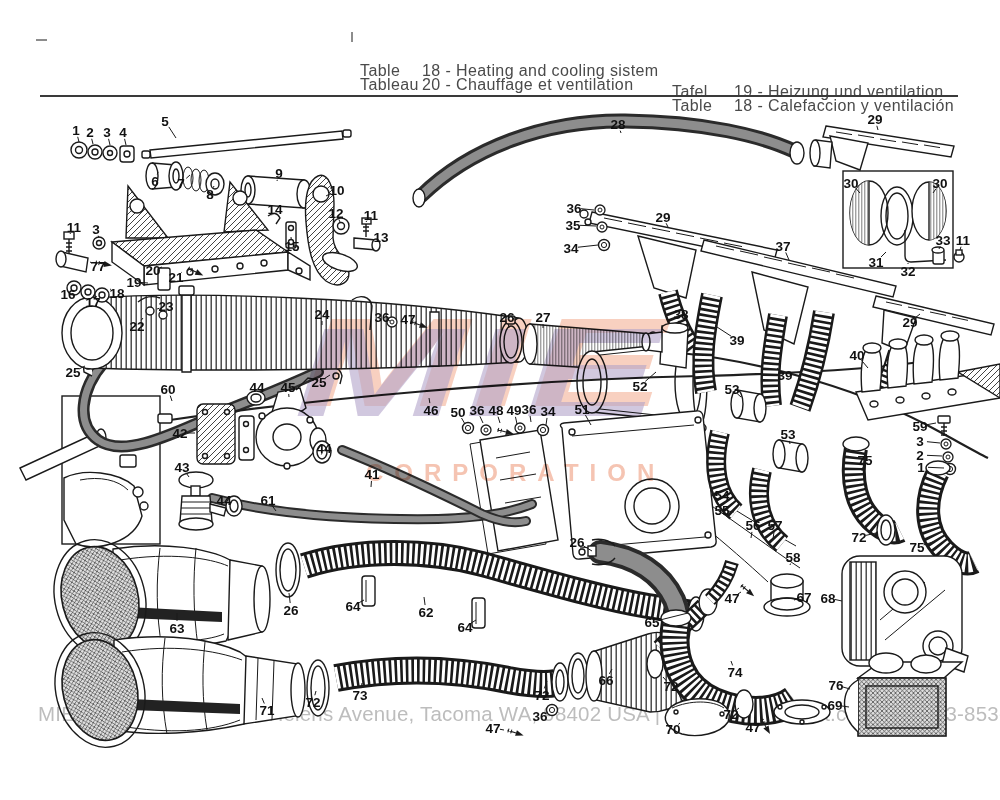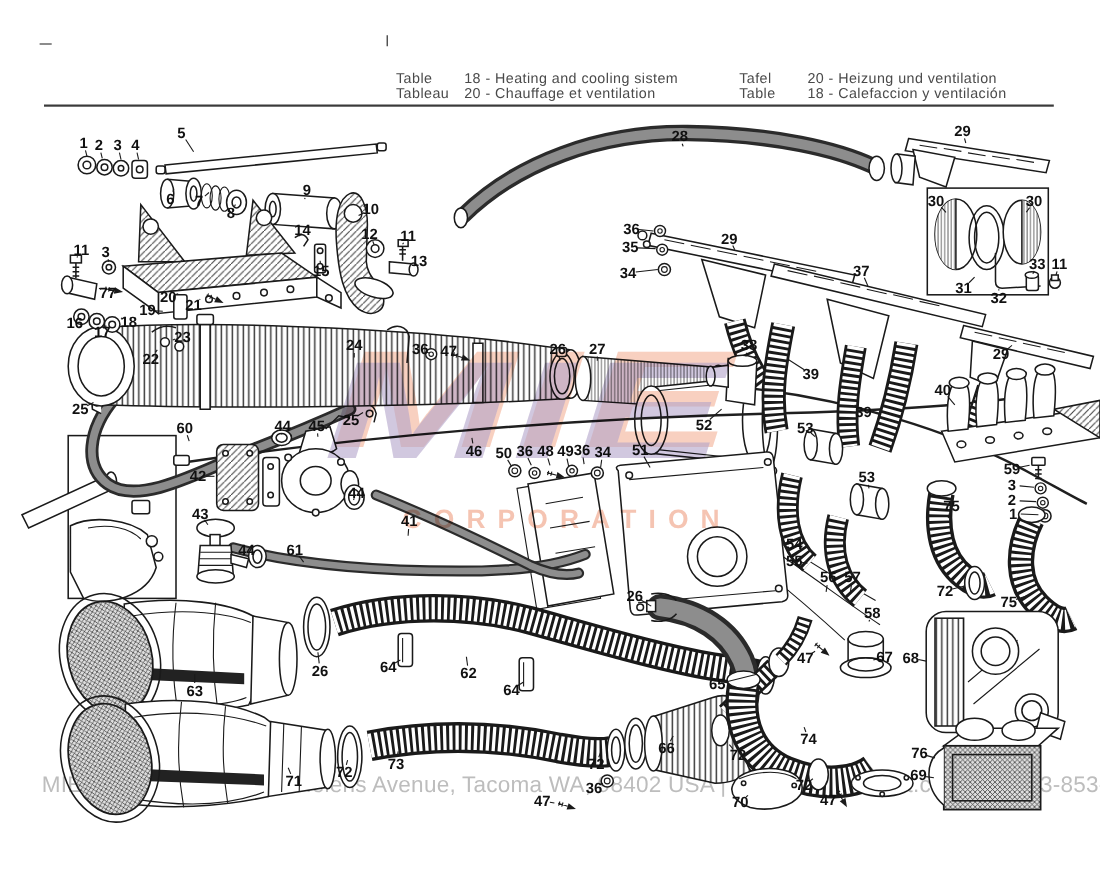--- a/index.html
+++ b/index.html
@@ -1,22 +1,22 @@
 <!DOCTYPE html>
 <html><head>
 <meta charset="utf-8">
 <style>
   html,body{margin:0;padding:0;background:#fff;}
   .page{position:relative;width:1000px;height:800px;background:#fff;overflow:hidden;
         font-family:"Liberation Sans",sans-serif;}
   
-  .hcol{position:absolute;top:64px;color:#4a4a4a;font-size:13px;letter-spacing:.4px;line-height:14px;white-space:nowrap;}
+  .hcol{position:absolute;top:64px;color:#4a4a4a;font-size:16px;letter-spacing:.4px;line-height:14px;white-space:nowrap;}
   #hcol-left{left:42px;top:78px;}
   #hcol-center{left:360px;}
-  #hcol-right{left:672px;}
+  #hcol-right{left:672px;margin-top:21px;}
   .hrow{display:flex;}
   .hlang{display:inline-block;width:62px;}
   .hrule{position:absolute;left:40px;top:95px;width:918px;height:2px;background:#3a3a3a;}
   
   .footer{position:absolute;left:38px;top:702px;width:960px;color:#bdbdbd;font-size:20.5px;
           white-space:nowrap;letter-spacing:.2px;z-index:1;}
   
   #art{position:absolute;left:0;top:0;z-index:2;}
   
   .watermark{position:absolute;left:16px;top:0;width:1000px;height:800px;z-index:3;
@@ -54,21 +54,21 @@
         <span>18 - Heating and cooling sistem</span>
       </div>
       <div class="hrow">
         <span class="hlang">Tableau</span>
         <span>20 - Chauffage et ventilation</span>
       </div>
     </div>
   <div class="hcol" id="hcol-right">
       <div class="hrow">
         <span class="hlang">Tafel</span>
-        <span>20 - Heizung und ventilation</span>
+        <span>19 - Heizung und ventilation</span>
       </div>
       <div class="hrow">
         <span class="hlang">Table</span>
         <span>18 - Calefaccion y ventilación</span>
       </div>
     </div>
   <div class="hrule"></div>
 
   <div class="footer">MIE Corporation. 615 St.Helens Avenue, Tacoma WA, 98402 USA  |  mie@maseratinet.com  |  +1 253-853-2598  |  www.maseratinet.com</div>
 

